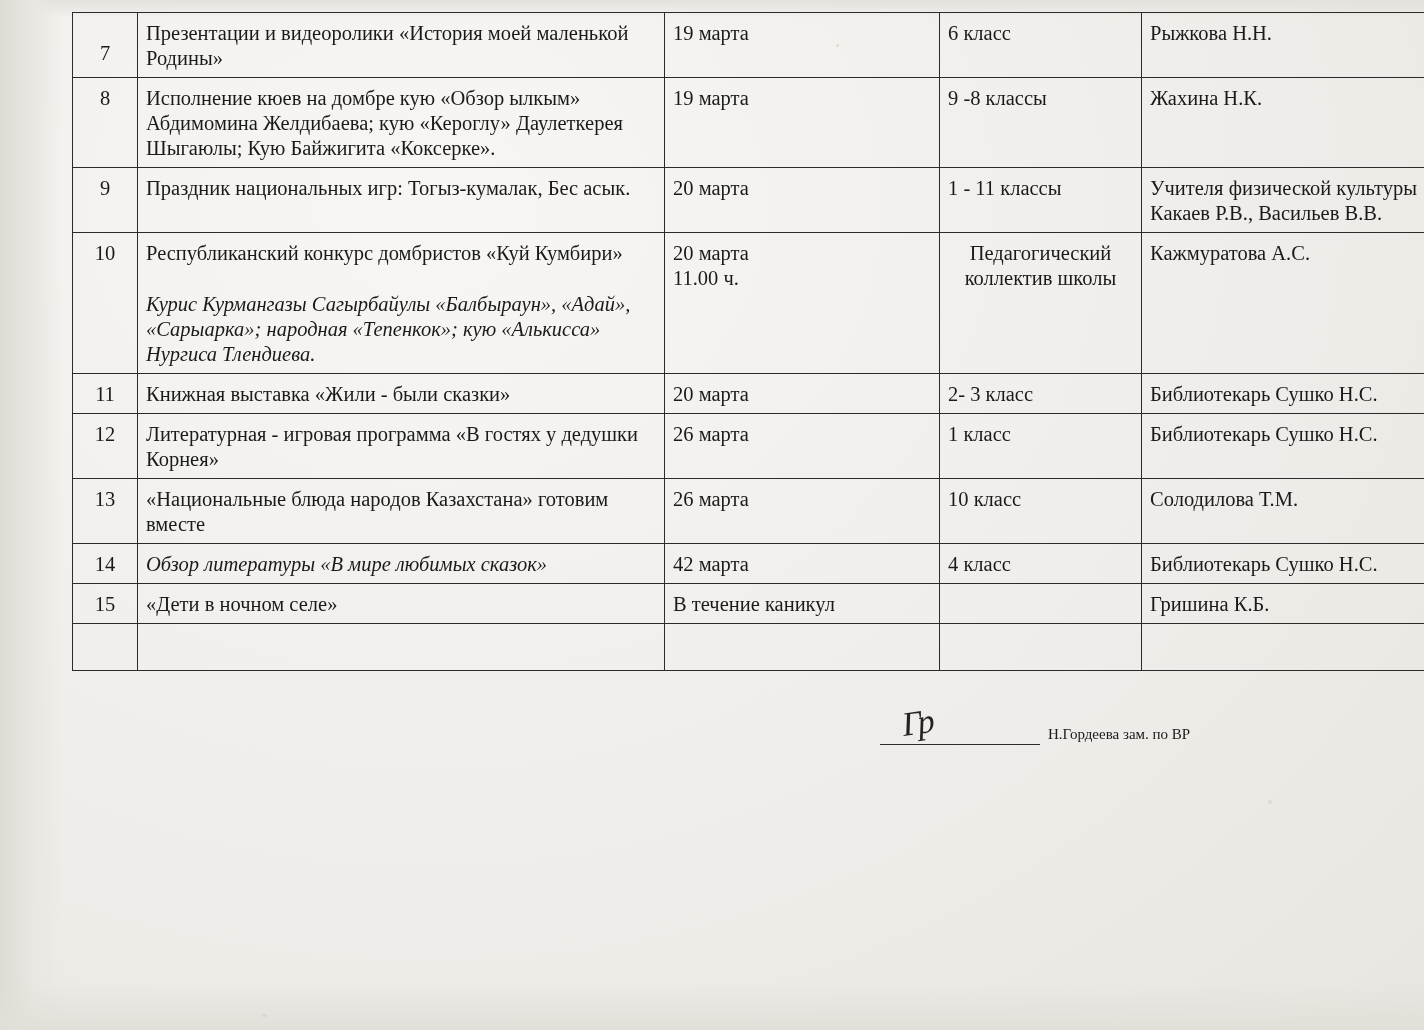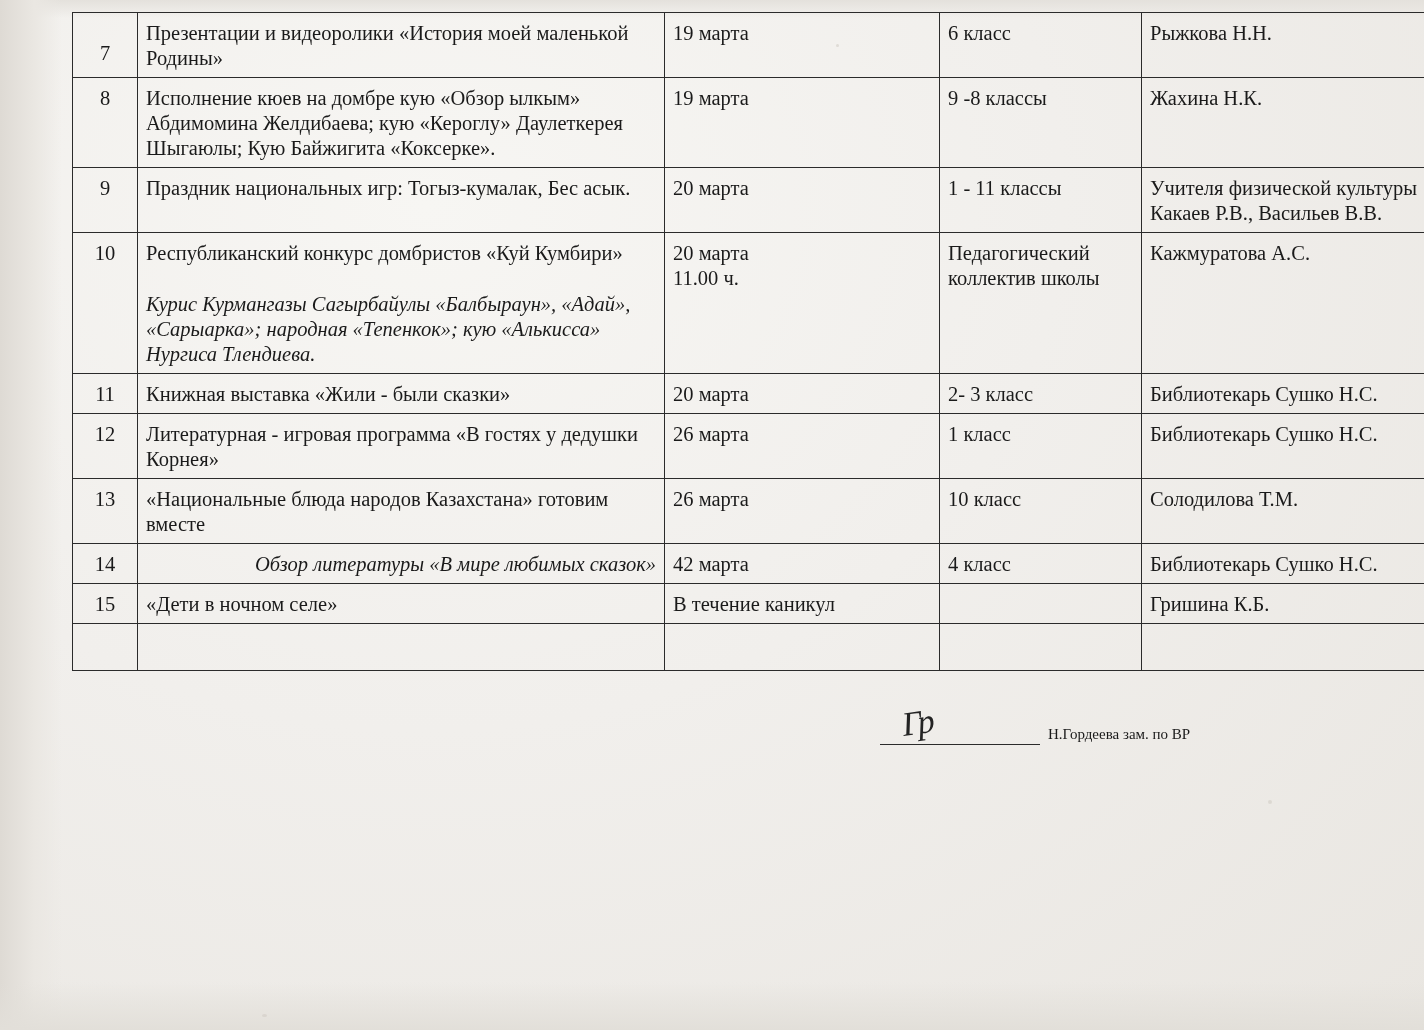--- a/index.html
+++ b/index.html
@@ -69,23 +69,23 @@
     text-align: center;
     padding-left: 2px;
     padding-right: 2px;
   }
   td.col-event { width: 510px; }
   td.col-date  { width: 258px; }
   td.col-class { width: 185px; }
   td.col-resp  { width: 284px; }
 
   .num-lower { display: block; padding-top: 20px; }
-  .ital { font-style: italic; text-align: right; }
+  .ital { font-style: italic; }
   .gap { display: block; height: 26px; }
-  .centered { text-align: left; }
+  .centered { text-align: center; }
 
   tr.tail td { height: 32px; }
 
   .signature-row {
     position: absolute;
     left: 880px;
     top: 700px;
     width: 460px;
     display: flex;
     align-items: flex-end;

